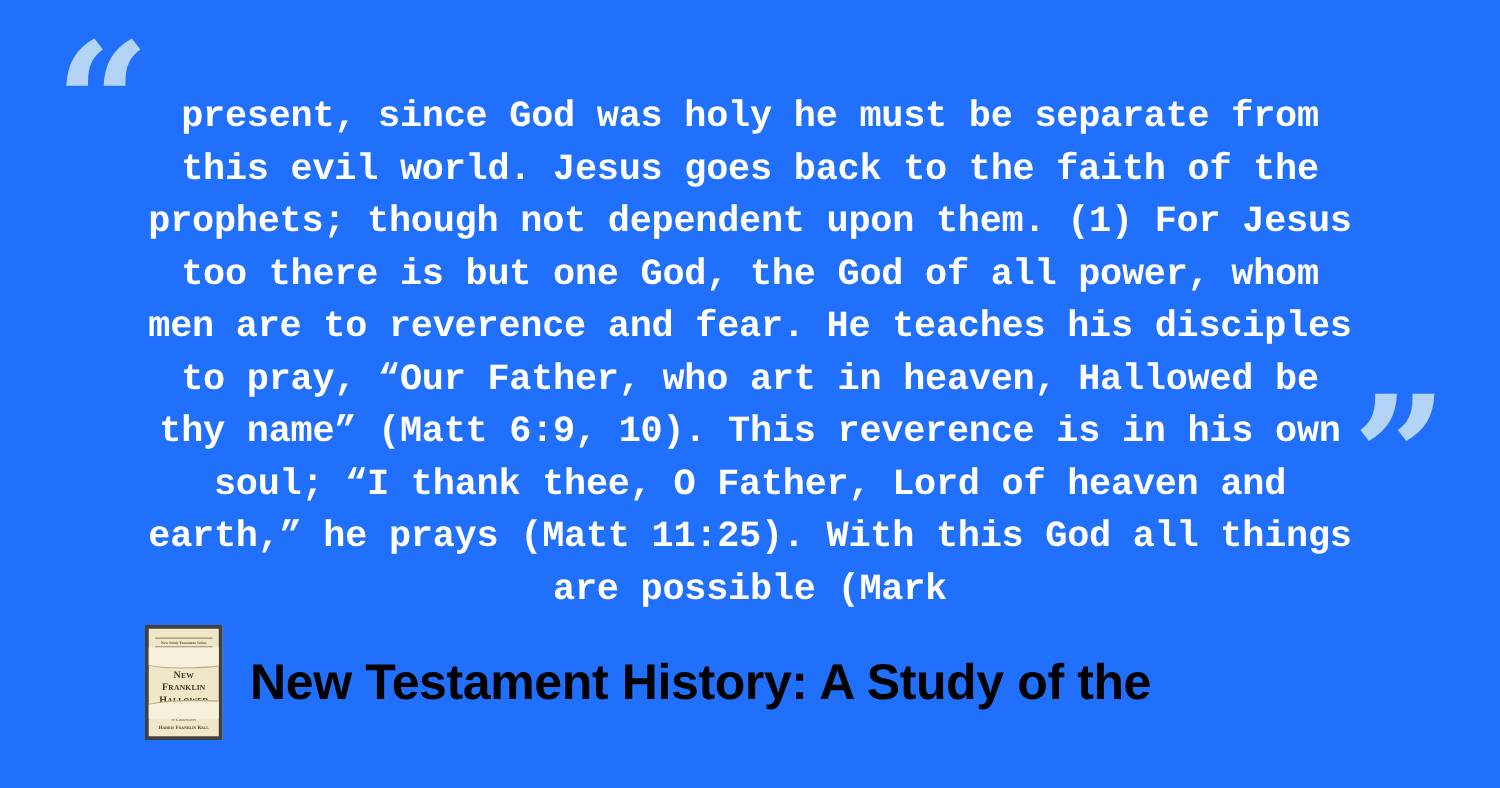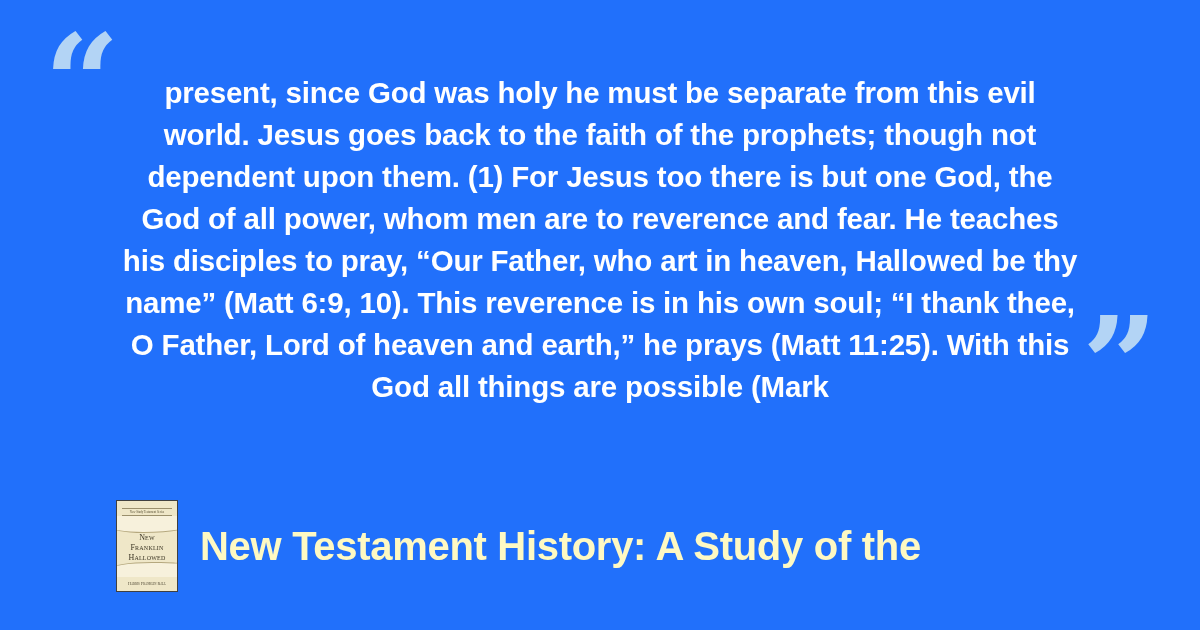--- a/index.html
+++ b/index.html
@@ -46,21 +46,21 @@
     left: 0;
     top: 72px;
     width: 1200px;
     padding: 0 118px;
     box-sizing: border-box;
     text-align: center;
   }
   .quote-text {
     margin: 0;
     color: #ffffff;
-    font-family: Liberation Sans, sans-serif;
+    font-family: Liberation Mono, monospace;
     font-weight: 700;
     font-size: 29.5px;
     line-height: 42px;
     letter-spacing: -0.2px;
     white-space: pre-line;
   }
 
   
   .footer {
     position: absolute;
@@ -70,24 +70,25 @@
     align-items: center;
     gap: 22px;
   }
 
   
   .cover {
     position: relative;
     width: 62px;
     height: 92px;
     background: #efe7c8;
-    border: 1px solid #404040;
+    border: 3px solid #404040;
     box-sizing: border-box;
     overflow: hidden;
     flex: 0 0 auto;
+    font-weight: bold;
   }
   .cover-series {
     position: absolute;
     top: 7px;
     left: 5px;
     right: 5px;
     height: 6px;
     background: #efe7c8;
     border-top: 1px solid #9a8f6c;
     border-bottom: 1px solid #9a8f6c;
@@ -158,21 +159,21 @@
     white-space: nowrap;
     overflow: hidden;
   }
 
   .footer-text {
     display: flex;
     flex-direction: column;
     justify-content: center;
   }
   .book-title {
-    color: #fef9c3;
+    color: #000000;
     font-family: "Liberation Sans", sans-serif;
     font-weight: 700;
     font-size: 40px;
     line-height: 46px;
     letter-spacing: -0.3px;
     white-space: nowrap;
   }
   .site-name {
     color: #a8cef7;
     font-family: "Liberation Sans", sans-serif;

